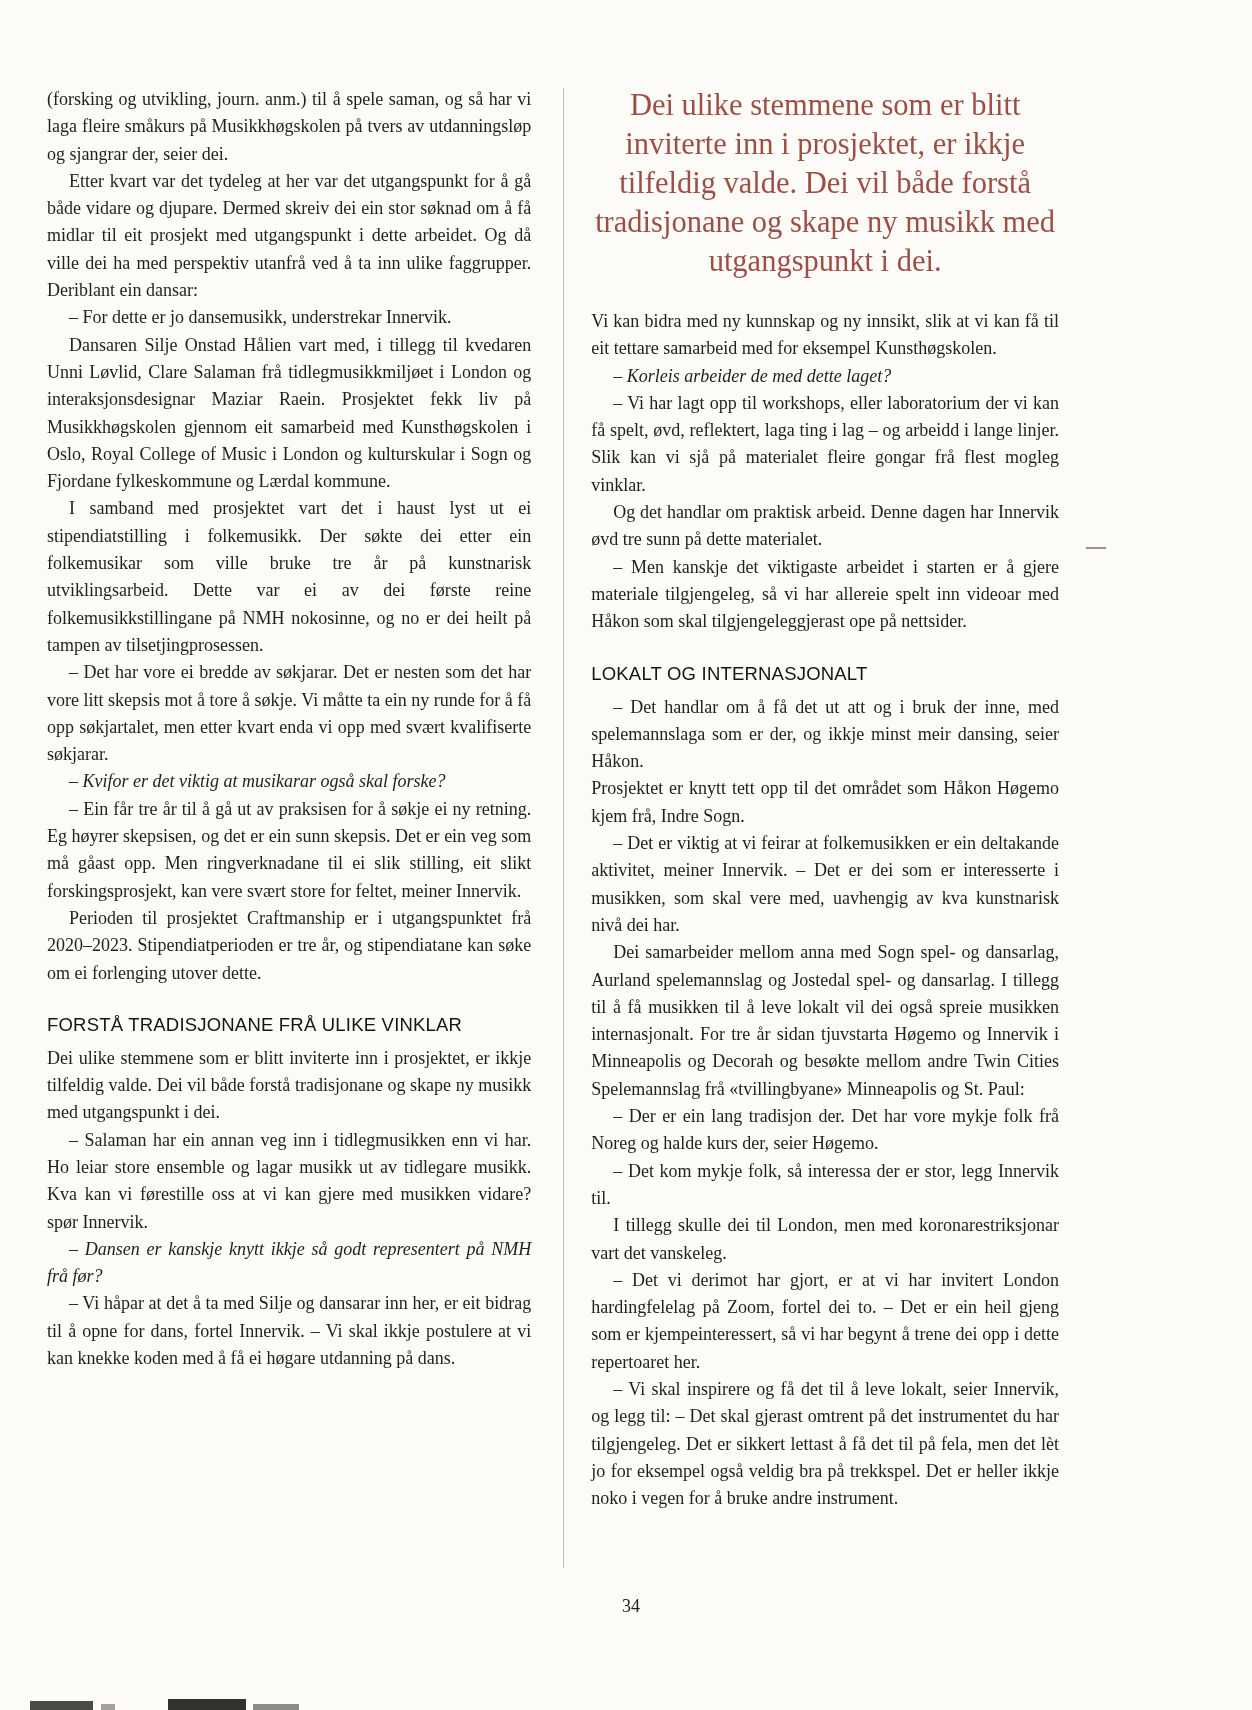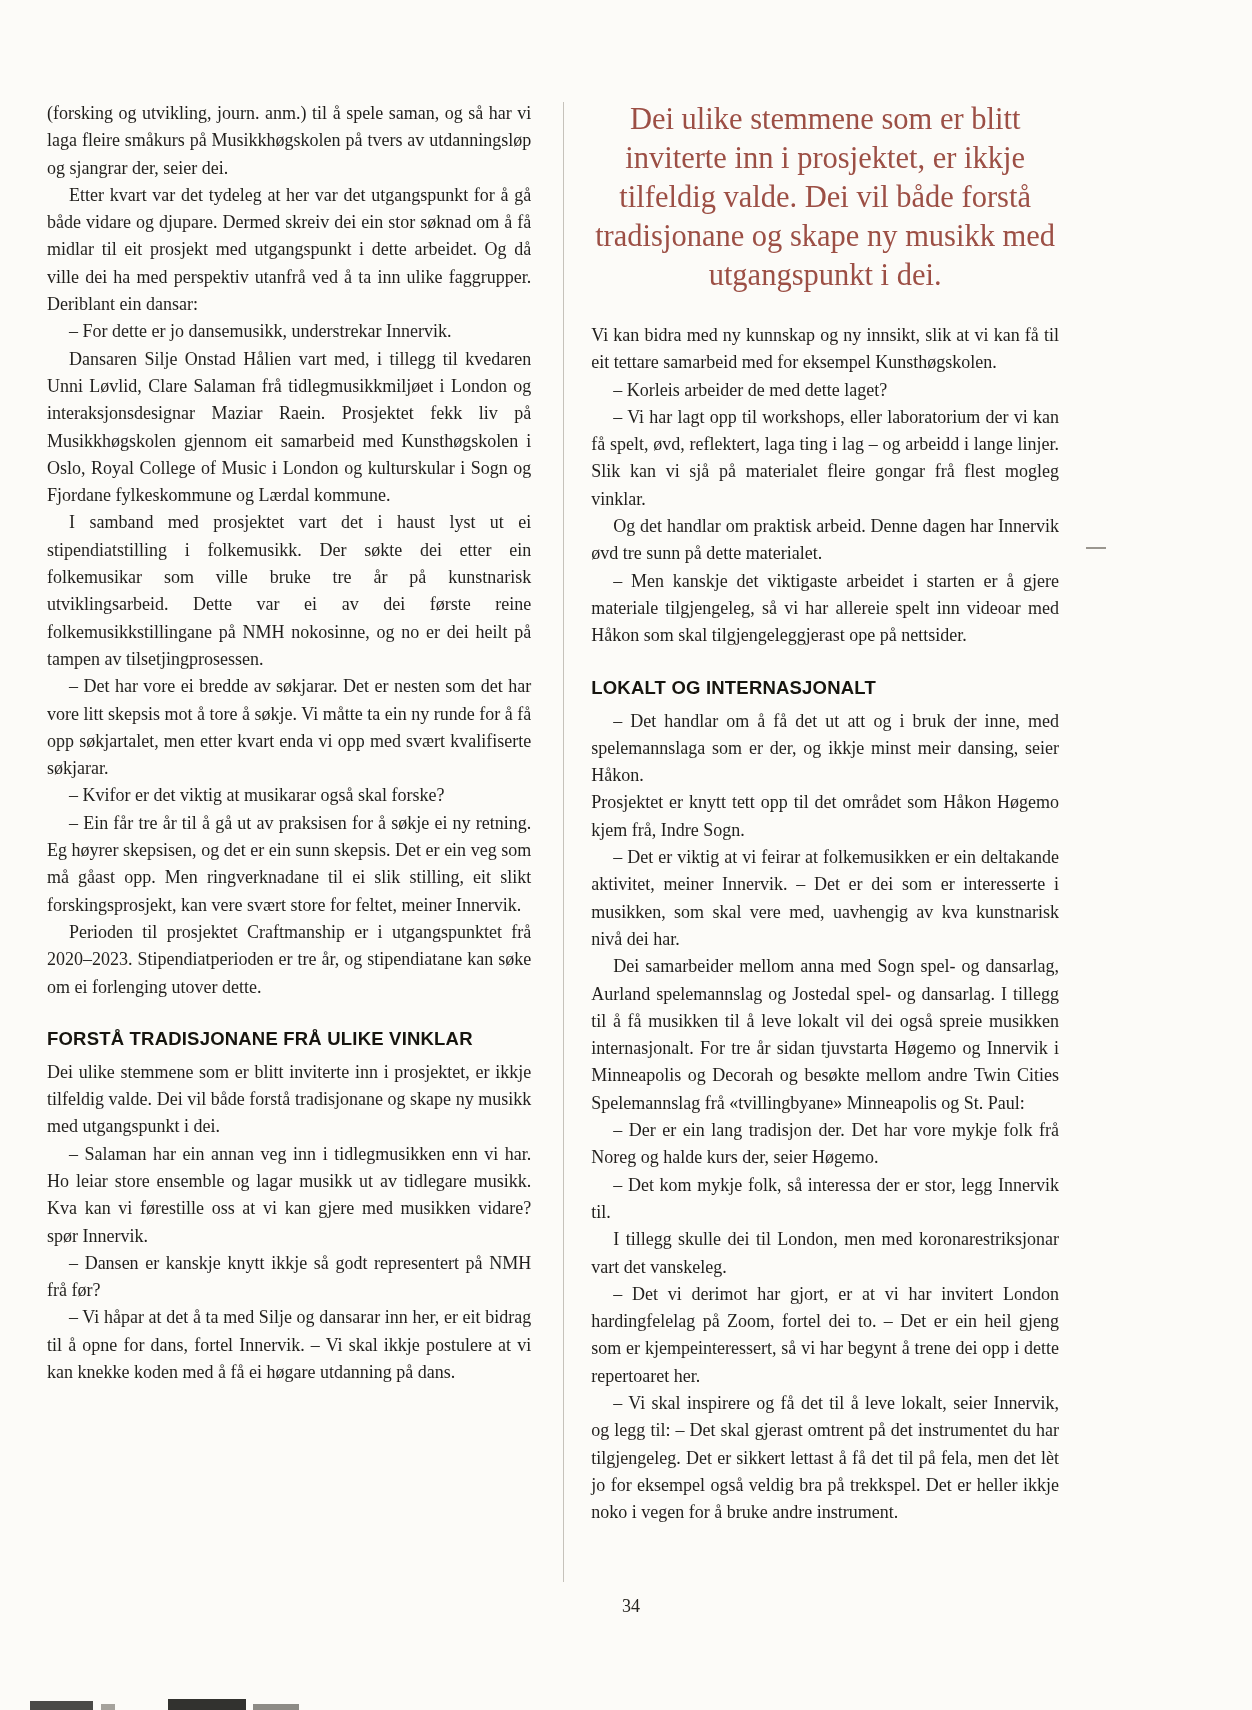--- a/index.html
+++ b/index.html
@@ -10,21 +10,21 @@
     position: relative;
     background: #fcfbf8;
     font-family: "Liberation Serif", serif;
     overflow: hidden;
   }
   .page { position: absolute; inset: 0; }
 
   .columns {
     position: absolute;
     left: 47px;
-    top: 100px;
+    top: 86px;
     width: 1012px;
     display: flex;
   }
   .col-left { width: 499px; }
   .col-rule {
     width: 1px;
     background: #c6c2bb;
     margin: 2px 27px 0 32px;
     height: 1480px;
     flex: 0 0 1px;
@@ -33,26 +33,26 @@
 
   p.body {
     margin: 0;
     font-size: 18px;
     line-height: 27.3px;
     text-align: justify;
     color: #211f1c;
     text-indent: 22px;
   }
   p.no-indent { text-indent: 0; }
-  p.italic { }
+  p.italic { font-style: italic; }
 
   h3.section {
     font-family: "Liberation Sans", sans-serif;
     font-size: 18.5px;
-    font-weight: 700;
+    font-weight: 400;
     color: #17150f;
     letter-spacing: 0.2px;
     margin: 27px 0 9px 0;
   }
 
   .pull-quote {
     font-size: 30.5px;
     line-height: 39px;
     text-align: center;
     color: #9c4f45;

